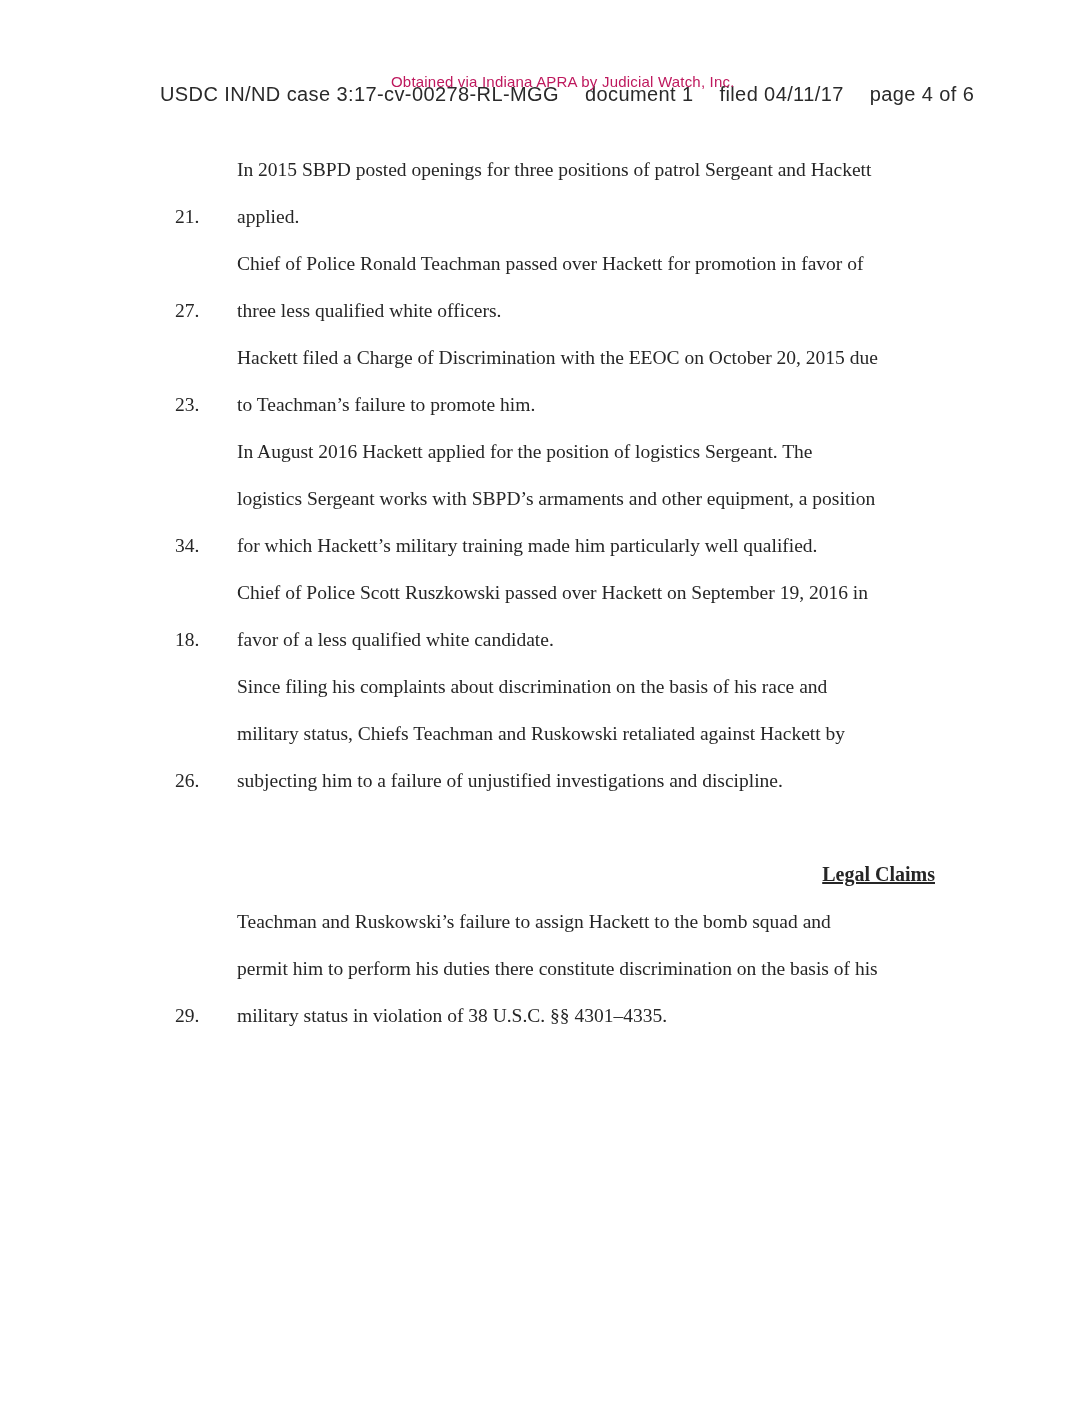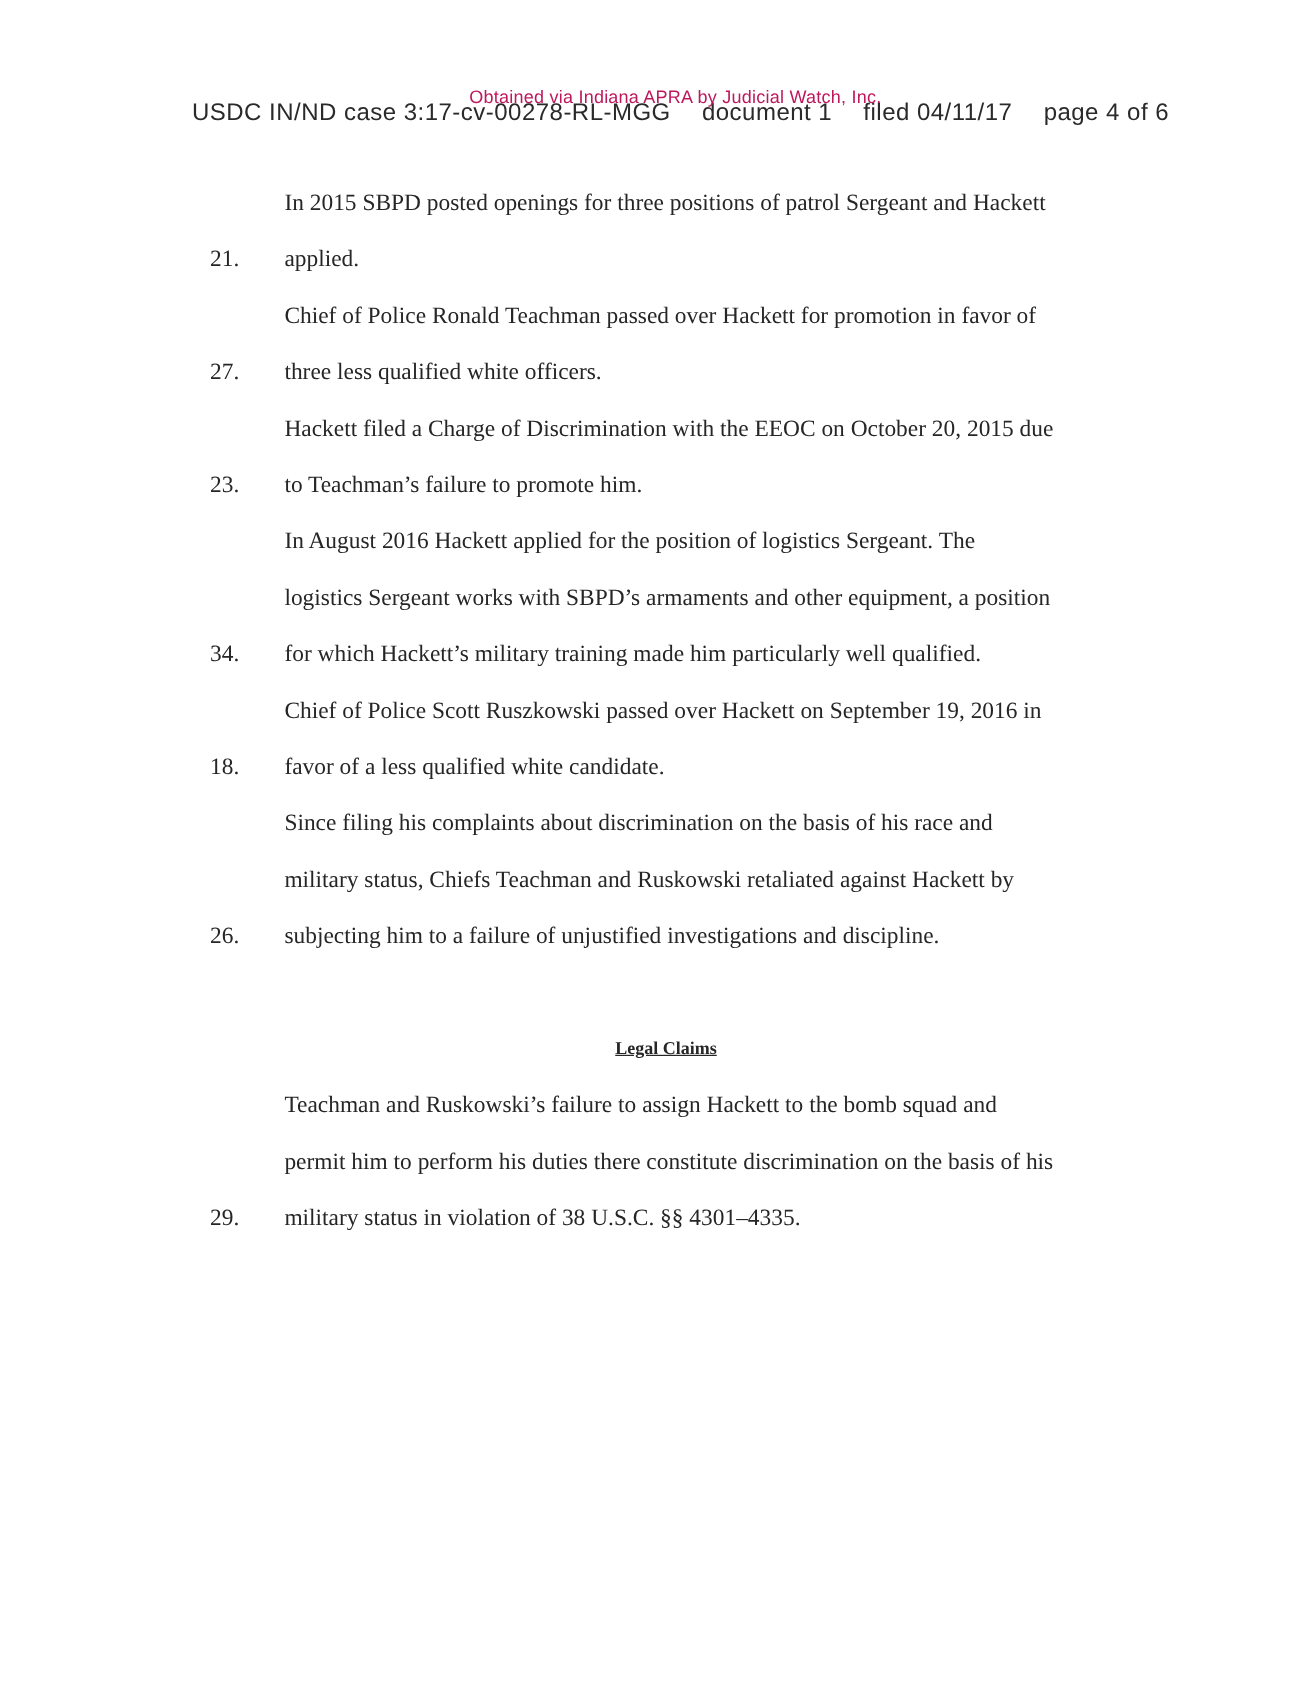--- a/index.html
+++ b/index.html
@@ -62,22 +62,22 @@
     text-align: left;
   }
   .para .text {
     flex: 0 0 715px;
     max-width: 715px;
     white-space: pre-line;
   }
   .section-heading {
     width: 760px;
     margin-top: 47px;
-    text-align: center;
-    font-size: 15px;
+    text-align: right;
+    font-size: 20px;
     font-weight: bold;
     line-height: 47px;
     text-decoration: underline;
   }
 </style>
 </head>
 <body>
 
 <div class="page">
 

